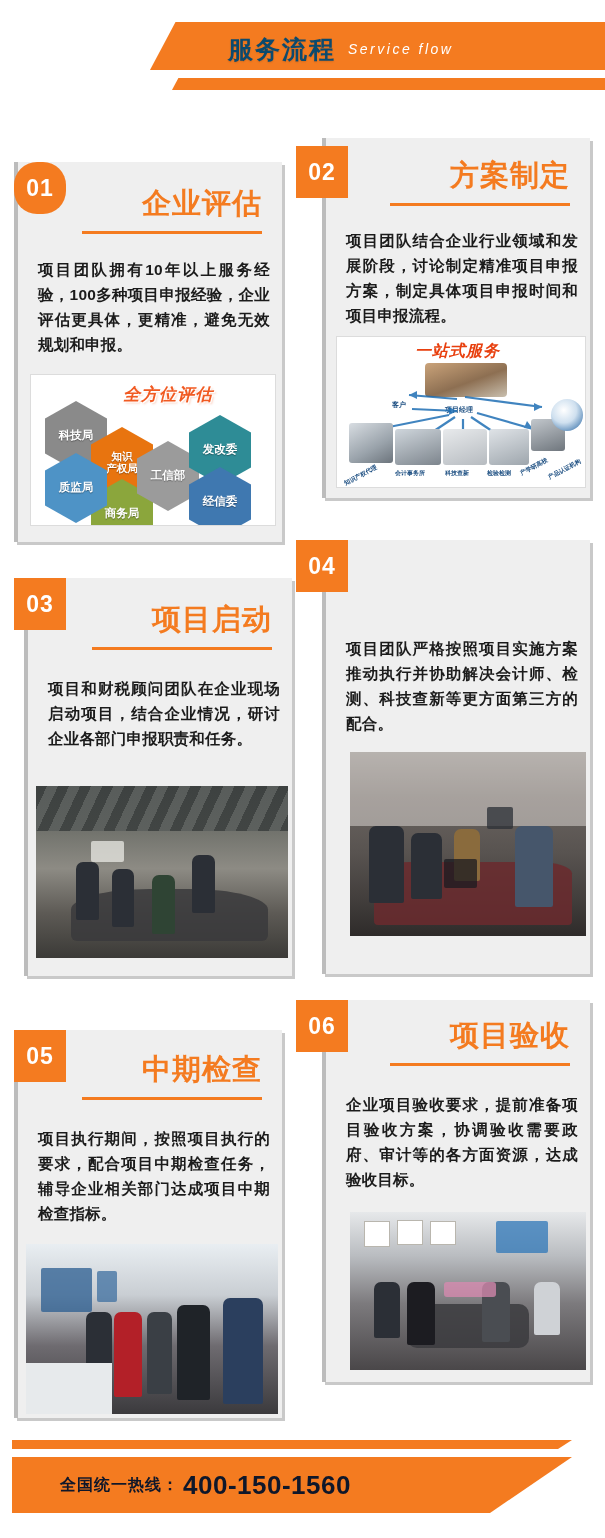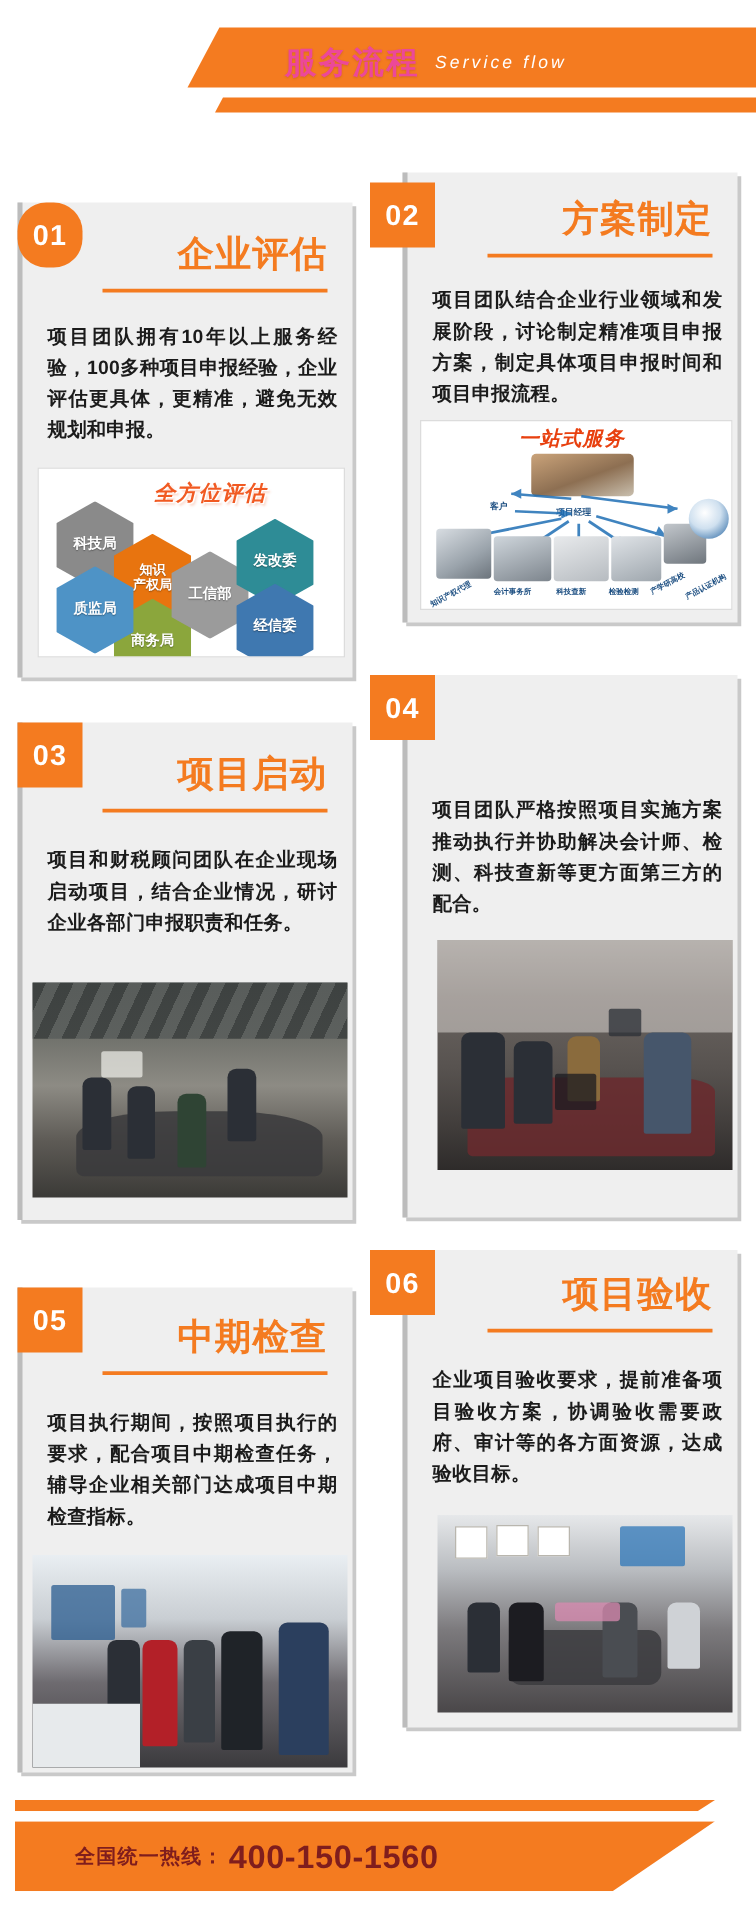--- a/index.html
+++ b/index.html
@@ -20,21 +20,21 @@
   }
   .hdr-bar2 {
     position:absolute; left:172px; top:78px; width:450px; height:12px;
     background:#F47B20;
     transform: skewX(-28deg); transform-origin: left bottom;
   }
   .hdr-text {
     position:absolute; left:228px; top:28px; height:42px;
     display:flex; align-items:center; gap:12px; z-index:5;
   }
-  .hdr-cn { color:#ec4899; font-size:25px; font-weight:bold; letter-spacing:2px;
+  .hdr-cn { color:#0c4a6e; font-size:25px; font-weight:bold; letter-spacing:2px;
             text-shadow:0 1px 2px rgba(0,0,0,.12); }
   .hdr-en { color:#ffffff; font-size:14px; letter-spacing:2.5px; font-weight:normal;font-style:italic; }
 
   
   .card {
     position:absolute;
     background:#EFEFEF;
     border-left:4px solid #BCBCBC;
     box-shadow: 3px 3px 0 0 #C9C9C9;
   }
@@ -101,21 +101,21 @@
   .foot-stripe {
     position:absolute; left:12px; top:1440px; width:560px; height:9px; background:#F47B20;
     clip-path: polygon(0 0, 100% 0, calc(100% - 14px) 100%, 0 100%);
   }
   .foot-bar {
     position:absolute; left:12px; top:1457px; width:560px; height:56px; background:#F47B20;
     clip-path: polygon(0 0, 100% 0, calc(100% - 82px) 100%, 0 100%);
   }
   .foot-text {
     position:absolute; left:60px; top:1457px; height:56px;
-    display:flex; align-items:center; gap:4px; z-index:4; color:#7f1d1d;
+    display:flex; align-items:center; gap:4px; z-index:4; color:#0f172a;
   }
   .foot-cn { font-size:16px; font-weight:bold; letter-spacing:1px; }
   .foot-num { font-size:26px; font-weight:bold; letter-spacing:.5px; }
 </style>
 </head>
 <body>
 
 <div class="page">
 
   <div class="header">
@@ -200,21 +200,21 @@
       <div class="os-lbl rot" style="left:10px;  top:142px;">知识产权代理</div>
       <div class="os-lbl" style="left:58px;  top:132px;">会计事务所</div>
       <div class="os-lbl" style="left:108px; top:132px;">科技查新</div>
       <div class="os-lbl" style="left:150px; top:132px;">检验检测</div>
       <div class="os-lbl rot" style="left:186px; top:132px;">产学研高校</div>
       <div class="os-lbl rot" style="left:214px; top:136px;">产品认证机构</div>
     </div>
   </div>
   <div class="badge" style="left:296px; top:110px;margin-top:36px;">02</div>
 
-  <div class="card" style="left:14px; top:578px; width:268px; height:398px;">
+  <div class="card" style="left:24px; top:578px; width:268px; height:398px;">
     <div style="position:absolute; left:64px; top:22px; width:180px;">
       <div class="card-title">项目启动</div>
       <div class="title-rule"></div>
     </div>
     <div class="card-body" style="position:absolute; left:20px; top:98px; width:232px;">项目和财税顾问团队在企业现场启动项目，结合企业情况，研讨企业各部门申报职责和任务。</div>
     <div class="photo ph-room1" style="left:8px; top:208px; width:252px; height:172px;">
       <div class="ph-ceil"></div>
       <div class="ph-table" style="left:14%; bottom:10%; width:78%; height:30%;"></div>
       <div class="ph-fig" style="left:16%; bottom:22%;"></div>
       <div class="ph-fig" style="left:30%; bottom:18%;"></div>

